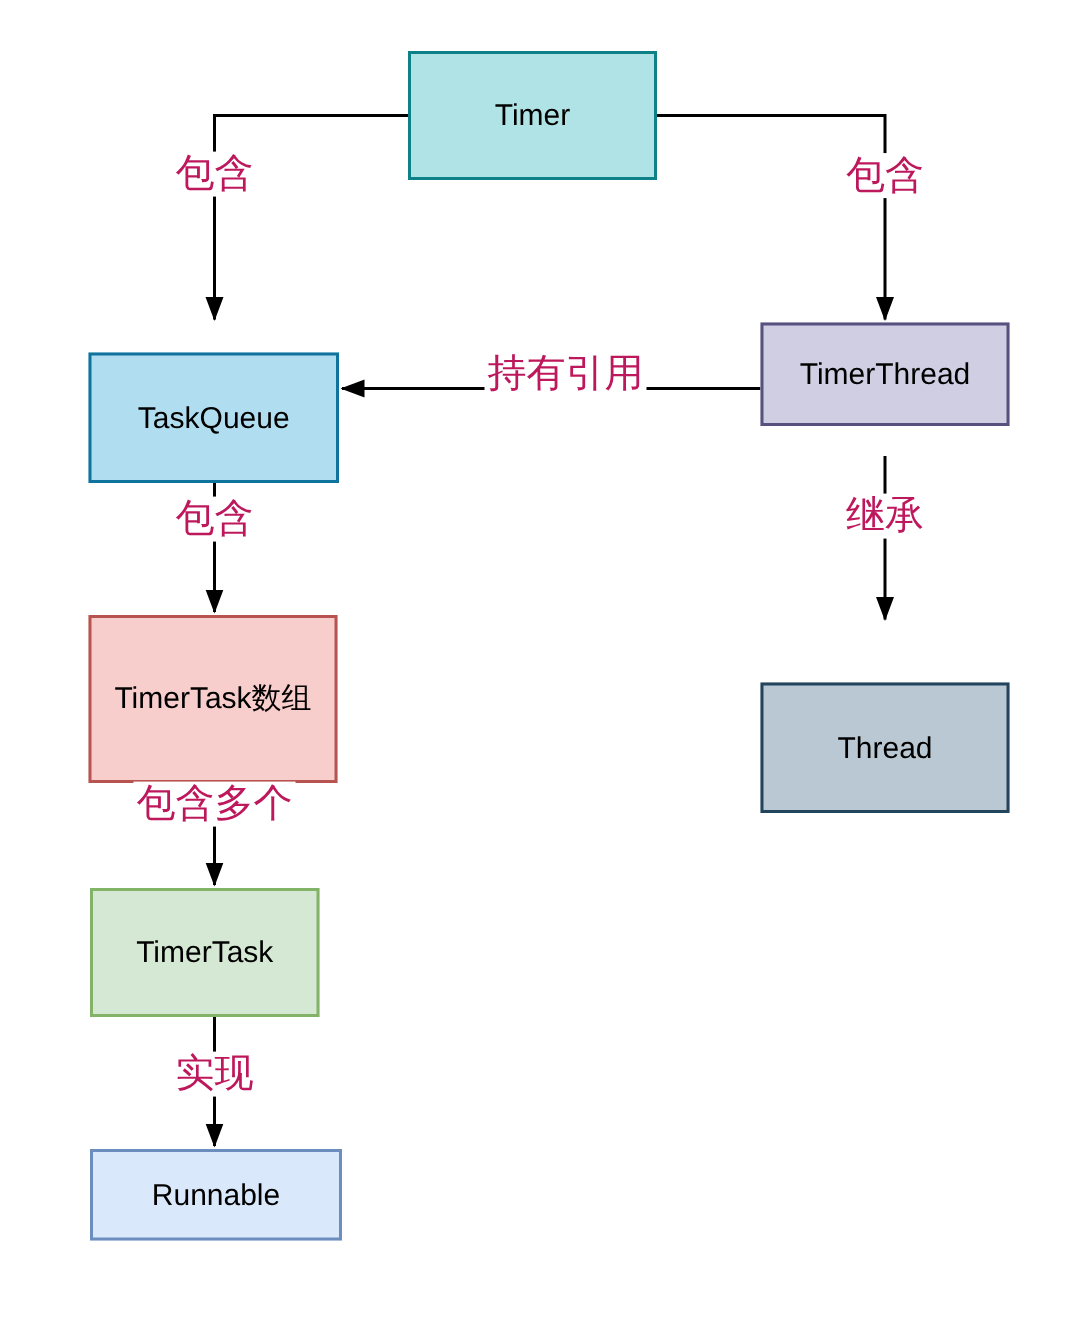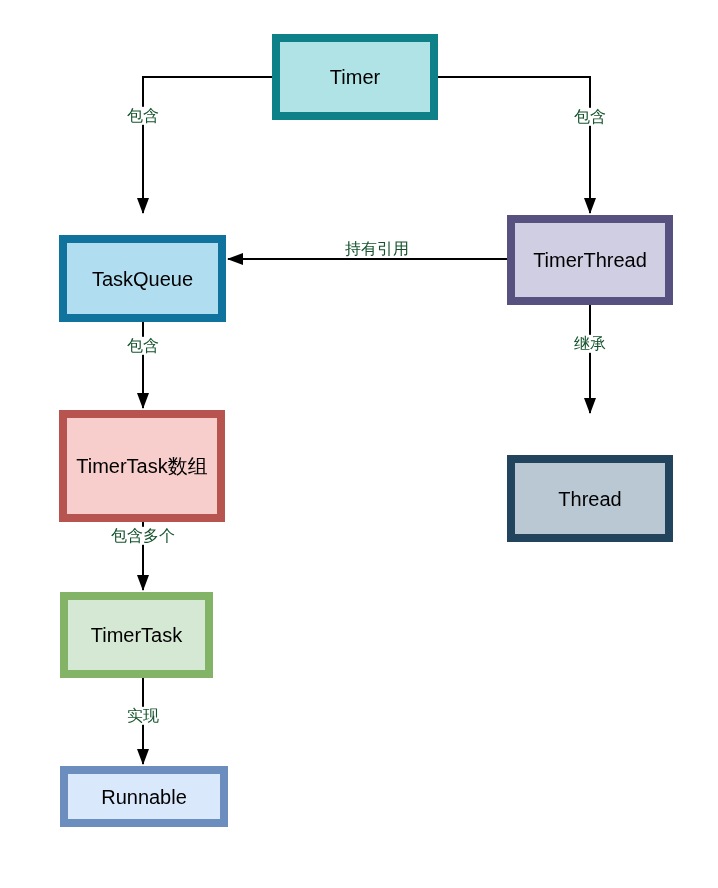--- a/index.html
+++ b/index.html
@@ -24,38 +24,38 @@
     pointer-events: none;
   }
   .edge-line {
     fill: none;
     stroke: #000000;
     stroke-width: 2;
   }
   .node {
     position: absolute;
     box-sizing: border-box;
-    border: 8px solid #ec4899;
+    border: 2px solid #ec4899;
     display: flex;
     align-items: center;
     justify-content: center;
     text-align: right;
   }
   .node-label {
     font-size: 20px;
     color: #000000;
     white-space: nowrap;
     line-height: 1.2;
   }
   .edge-label {
     position: absolute;
     transform: translate(-50%, -50%);
     background: #ffffff;
-    color: #14532d;
-    font-size: 16px;
+    color: #be185d;
+    font-size: 26px;
     line-height: 1.15;
     padding: 0 2px;
     white-space: nowrap;
   }
 </style>
 </head>
 <body>
 
 <div class="canvas">
   <svg class="edges-svg" width="718" height="888" viewBox="0 0 718 888" xmlns="http://www.w3.org/2000/svg">
@@ -74,21 +74,21 @@
         <polyline points="590,304 590,413" class="edge-line" stroke="#000000" marker-end="url(#arrowhead)"></polyline>
       </g>
   </svg>
 
 <div class="node" style="left: 272px; top: 34px; width: 166px; height: 86px; background: rgb(176, 227, 230); border-color: rgb(14, 128, 136);">
       <span class="node-label">Timer</span>
     </div>
     <div class="node" style="left: 59px; top: 215px; width: 167px; height: 87px; background: rgb(177, 221, 240); border-color: rgb(16, 115, 158); margin-top: 20px;">
       <span class="node-label">TaskQueue</span>
     </div>
-    <div class="node" style="left: 507px; top: 215px; width: 166px; height: 90px; background: rgb(208, 206, 226); border-color: rgb(86, 81, 126);">
+    <div class="node" style="left: 507px; top: 215px; width: 166px; height: 69px; background: rgb(208, 206, 226); border-color: rgb(86, 81, 126);">
       <span class="node-label">TimerThread</span>
     </div>
     <div class="node" style="left: 59px; top: 410px; width: 166px; height: 112px; background: rgb(248, 206, 204); border-color: rgb(184, 84, 80);">
       <span class="node-label">TimerTask数组</span>
     </div>
     <div class="node" style="left: 507px; top: 415px; width: 166px; height: 87px; background: rgb(186, 200, 211); border-color: rgb(35, 68, 93); margin-top: 40px;">
       <span class="node-label">Thread</span>
     </div>
     <div class="node" style="left: 60px; top: 592px; width: 153px; height: 86px; background: rgb(213, 232, 212); border-color: rgb(130, 179, 102);">
       <span class="node-label">TimerTask</span>

